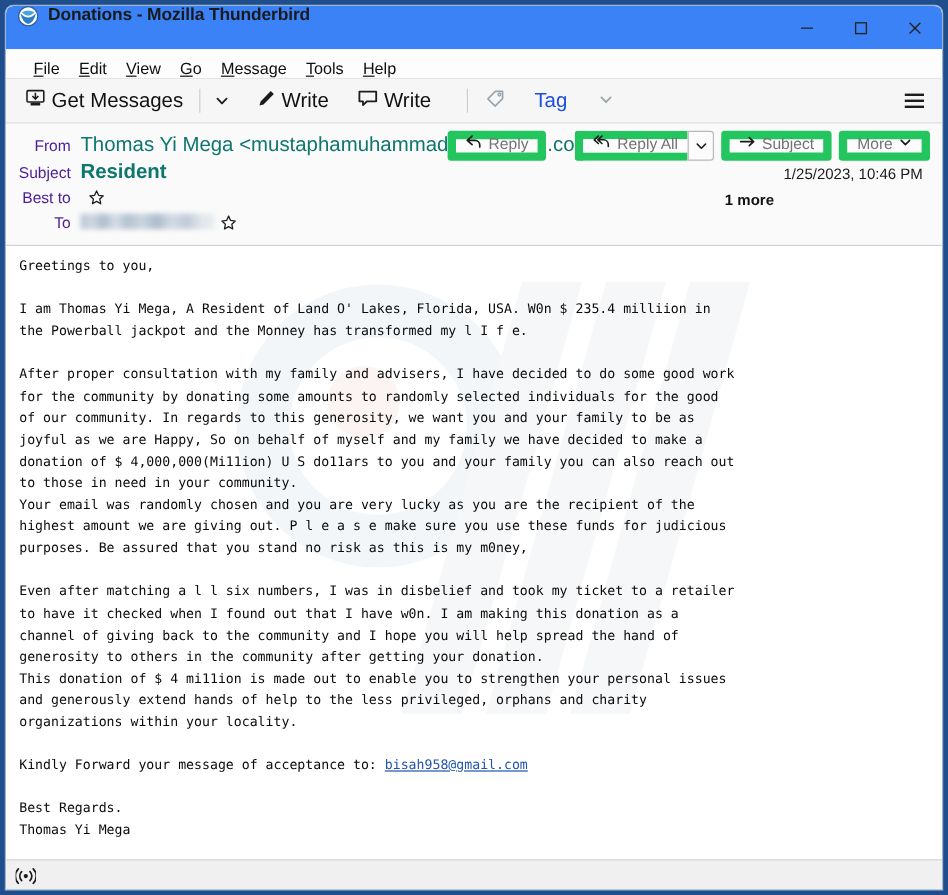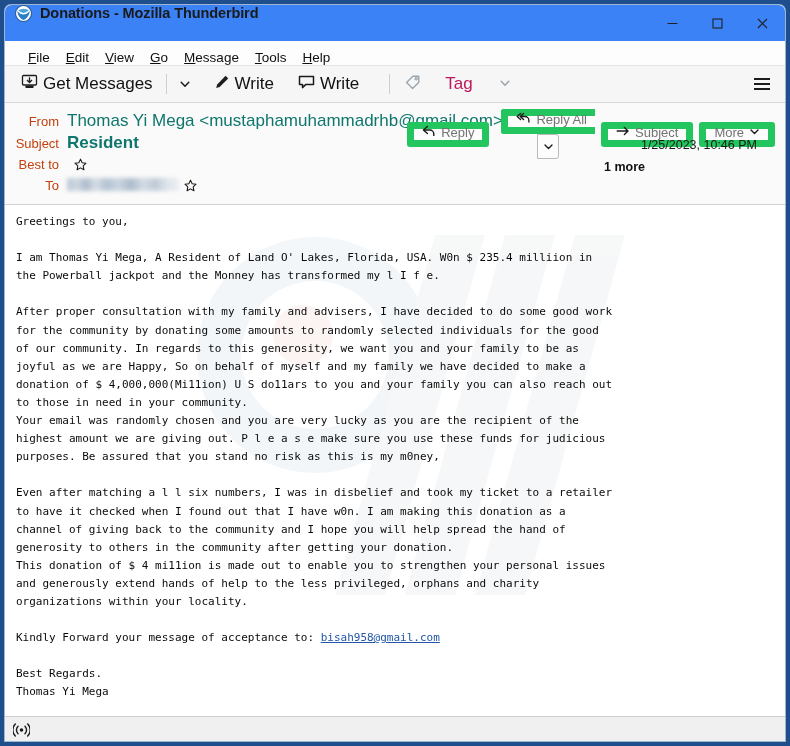--- a/index.html
+++ b/index.html
@@ -82,21 +82,21 @@
     display: flex;
     align-items: center;
     gap: 5px;
     height: 27px;
     padding: 0 6px;
     font-size: 17px;
     color: #111;
     white-space: nowrap;
     border-radius: 3px;
   }
-  .tbar-btn.dim { color: #be185d; gap: 24px; }
+  .tbar-btn.dim { color: #1d4ed8; gap: 24px; }
   .tbar-chev {
     display: flex; align-items: center; justify-content: center;
     width: 22px; height: 27px;
   }
   .tbar-sep {
     width: 1px; height: 20px;
     background: #cfcfcf;
     margin: 0 7px;
   }
   .tbar-spacer { flex: 1 1 auto; }
@@ -119,21 +119,21 @@
   .hdr-row {
     display: flex;
     align-items: center;
     min-height: 21px;
     padding: 1px 0;
   }
   .hdr-label {
     width: 62px;
     text-align: right;
     font-size: 13px;
-    color: #c2410c;
+    color: #4c1d95;
     padding-right: 8px;
     flex: 0 0 auto;
     white-space: nowrap;
   }
   .hdr-value {
     font-size: 17px;
     color: #0f766e;
     white-space: nowrap;
   }
   .hdr-value.bold { font-weight: bold; }
@@ -167,32 +167,32 @@
     height: 25px;
     padding: 0 8px;
     font-size: 13px;
     color: #737373;
     background: #fcfcfc;
     border: 7px solid #22c55e;
     border-radius: 3px;
     margin-left: 6px;
     white-space: nowrap;
   }
-  .act-group { display: flex; align-items: center; margin-left: 12px; flex-direction: column; }
+  .act-group { display: flex; align-items: center; margin-left: 24px; }
   .act-group .act-btn { margin-left: 0; border-radius: 3px 0 0 3px; border-right: none; }
   .act-group .act-drop {
     display: flex; align-items: center; justify-content: center;
     width: 22px; height: 25px;
     background: #fcfcfc;
     border: 1px solid #b9b9b9;
     border-radius: 0 3px 3px 0;
   }
   .hdr-date {
     position: absolute;
-    right: 28px; top: 35px;
+    right: 16px; top: 35px;
     font-size: 12.5px;
     color: #1a1a1a;
     white-space: nowrap;
   }
   .hdr-more {
     position: absolute;
     right: 140px; top: 57px;
     font-size: 12.5px;
     font-weight: bold;
     color: #111;

